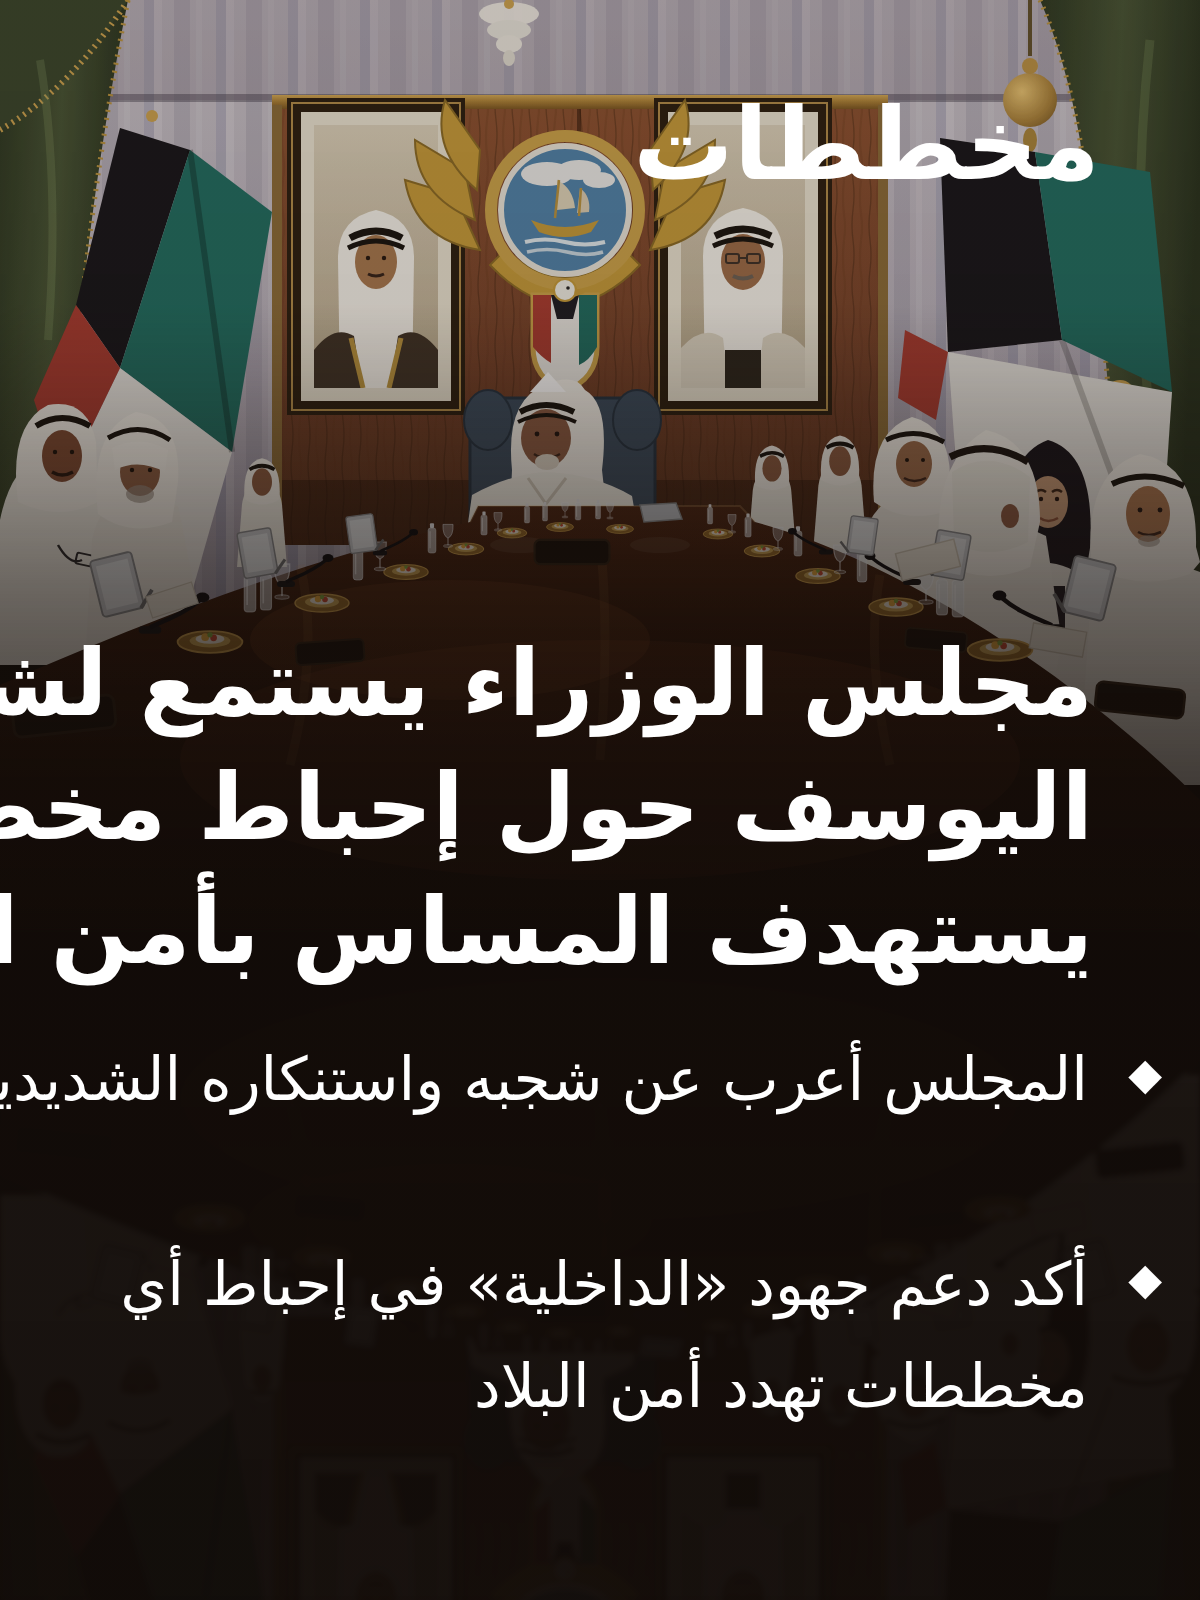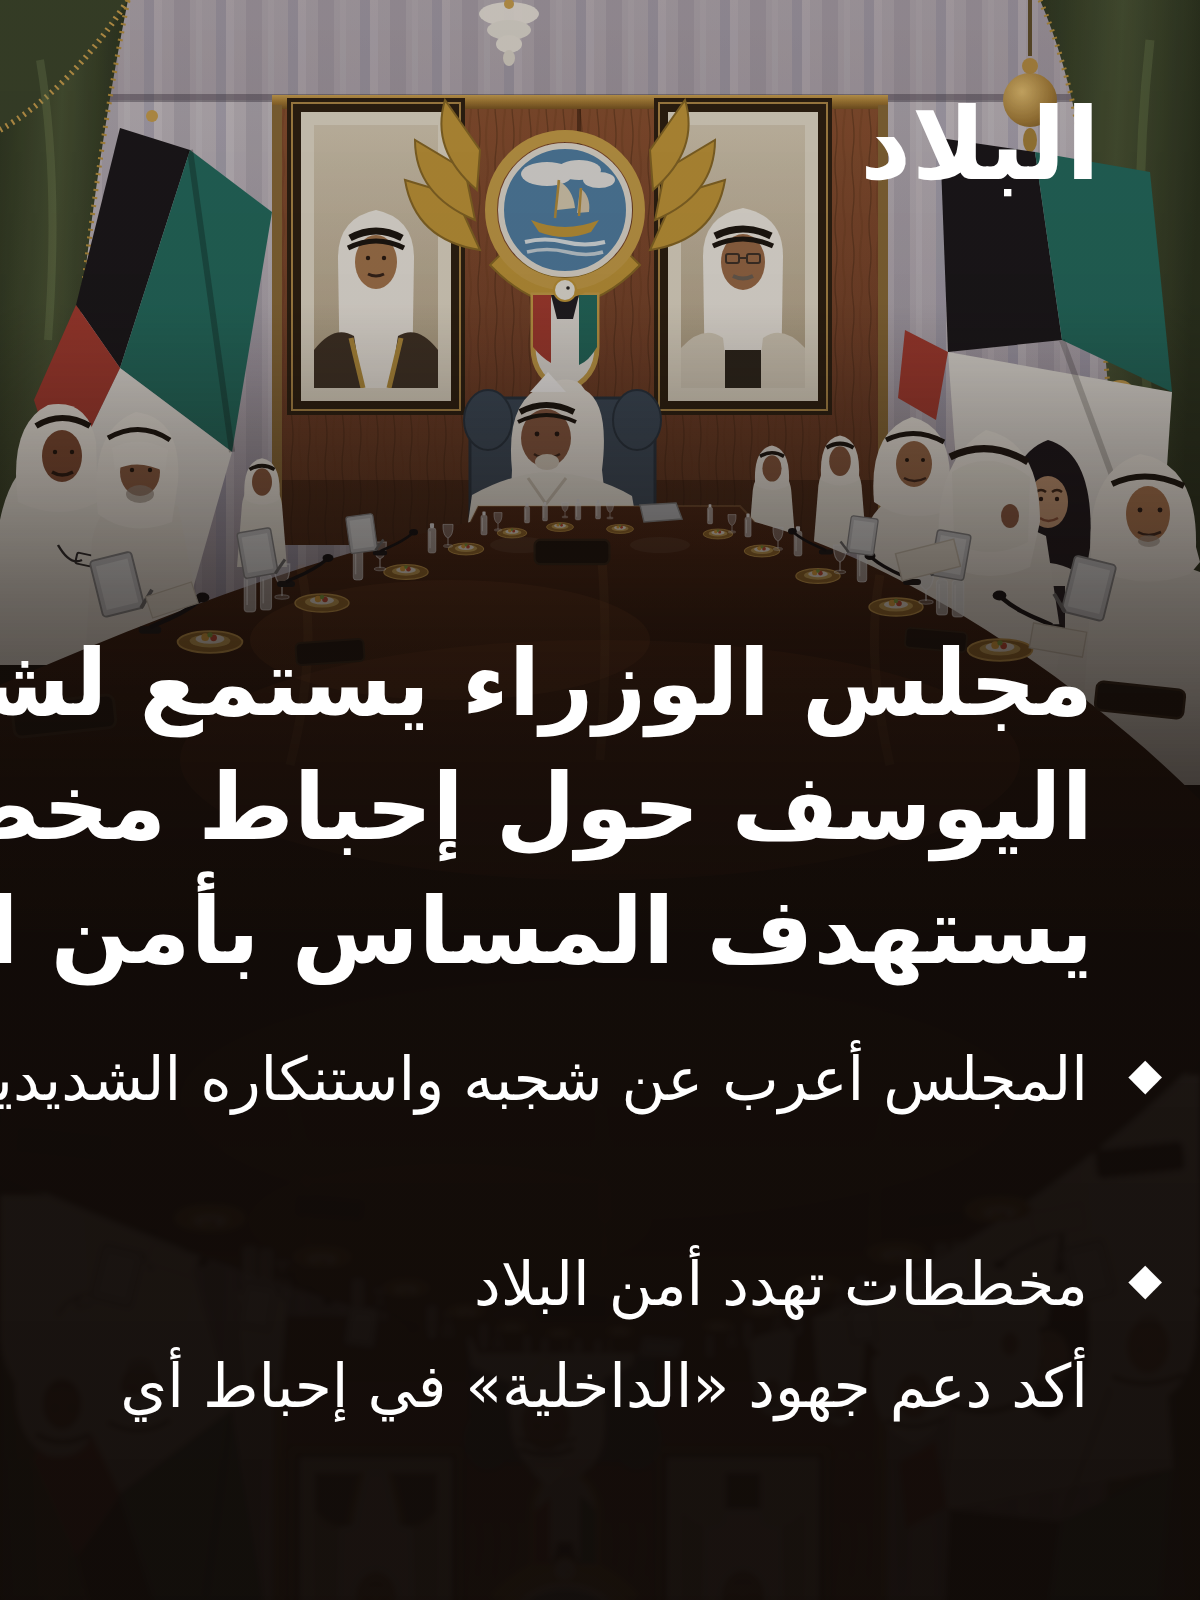--- a/index.html
+++ b/index.html
@@ -440,32 +440,32 @@
     <use href="#scene"></use>
 
     <g transform="translate(0,1860) scale(1,-1)" filter="url(#soft)">
       <use href="#scene"></use>
     </g>
     <rect y="930" width="1200" height="670" fill="rgba(12,7,4,0.5)"></rect>
   </svg>
 
   <div class="overlay"></div>
 
-  <div class="logo" dir="rtl">البلاد</div>
+  <div class="logo" dir="rtl">مخططات</div>
 
   <h1 class="headline" dir="rtl">
     <span>مجلس الوزراء يستمع لشرح</span>
     <span>اليوسف حول إحباط مخطط</span>
     <span>يستهدف المساس بأمن الوطن</span>
   </h1>
 
   <div class="bullet bullet-1" dir="rtl">
     <span class="diamond">◆</span>
     <span class="bline">المجلس أعرب عن شجبه واستنكاره الشديدين</span>
   </div>
 
   <div class="bullet bullet-2" dir="rtl">
     <span class="diamond">◆</span>
+    <span class="bline">أكد دعم جهود «الداخلية» في إحباط أي</span>
     <span class="bline">مخططات تهدد أمن البلاد</span>
-    <span class="bline">أكد دعم جهود «الداخلية» في إحباط أي</span>
   </div>
 
 </div>
 
 </body></html>

